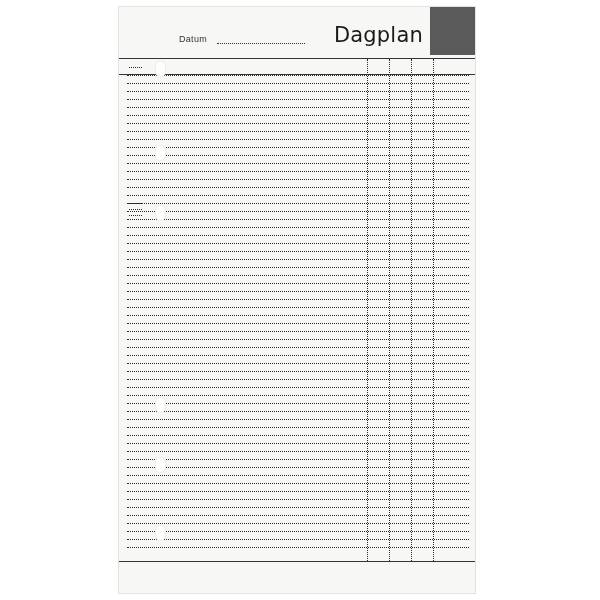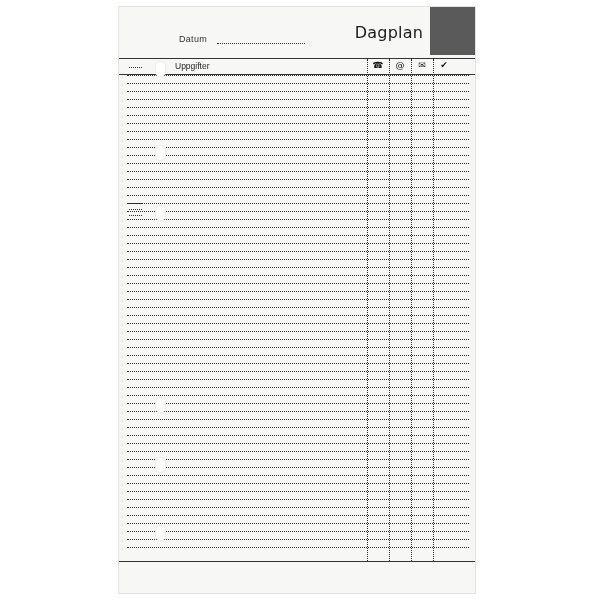--- a/index.html
+++ b/index.html
@@ -42,21 +42,21 @@
     position: absolute;
     left: 0;
     top: 0;
     width: 100%;
     height: 50px;
   }
   .title {
     position: absolute;
     right: 52px;
     top: 16px;
-    font-size: 16px;
+    font-size: 21px;
     color: #1a1a1a;
     letter-spacing: 0.2px;
     font-family: "DejaVu Sans", sans-serif;
   }
   .date-label {
     position: absolute;
     left: 60px;
     top: 27px;
     font-size: 9px;
     color: #333;
@@ -174,27 +174,20 @@
     <div class="corner-tab"></div>
 
     <div class="header">
       <div class="title">Dagplan</div>
       <div class="date-label">Datum</div>
       <div class="date-dots"></div>
     </div>
 
     <div class="rule-top"></div>
 
-    <div class="colhead">
-      <div class="task-label">Uppgifter</div>
-      <div class="ico ico-phone">☎</div>
-      <div class="ico ico-at">@</div>
-      <div class="ico ico-mail">✉</div>
-      <div class="ico ico-check">✔</div>
-    </div>
 
     <div class="rule-colhead"></div>
 
     <div class="body-lines" id="body-lines">
         <div class="line" style="top: 0px;"></div>
         <div class="line" style="top: 8px;"></div>
         <div class="line" style="top: 16px;"></div>
         <div class="line" style="top: 24px;"></div>
         <div class="line" style="top: 32px;"></div>
         <div class="line" style="top: 40px;"></div>

